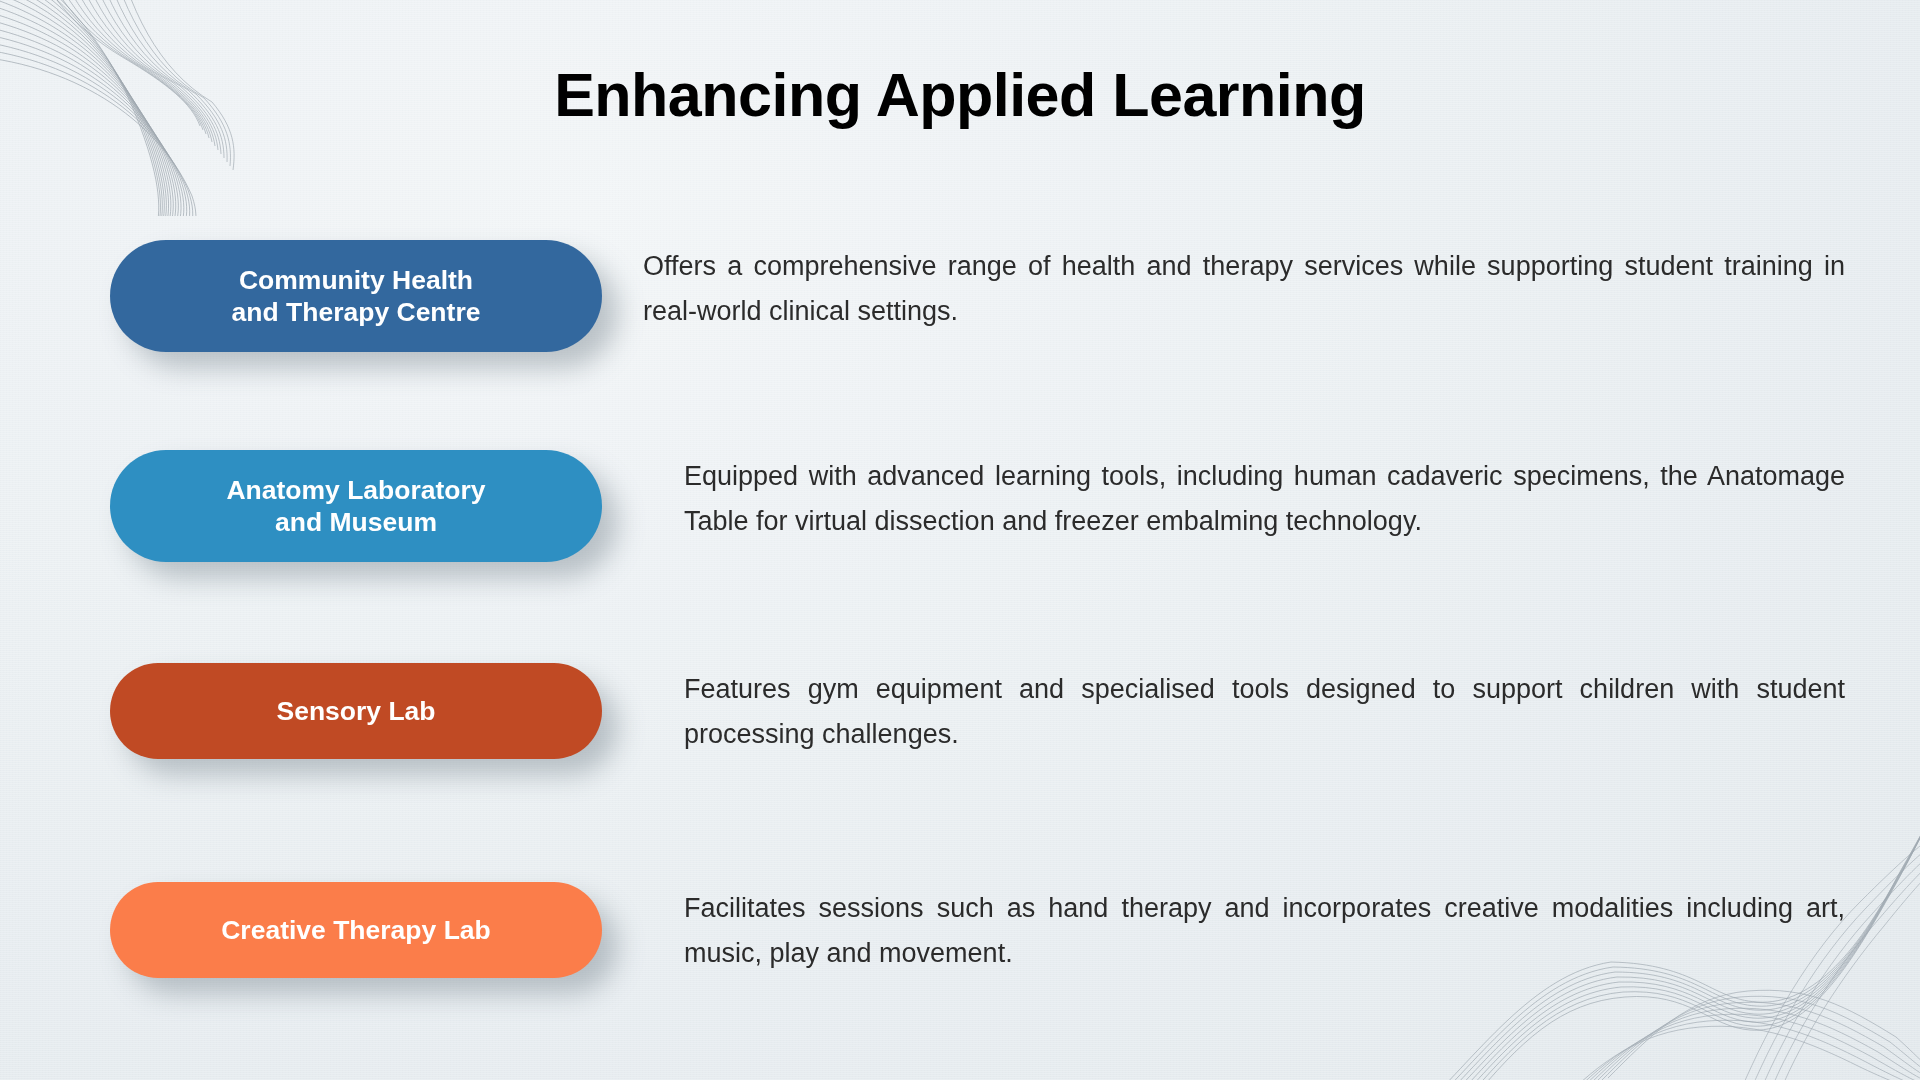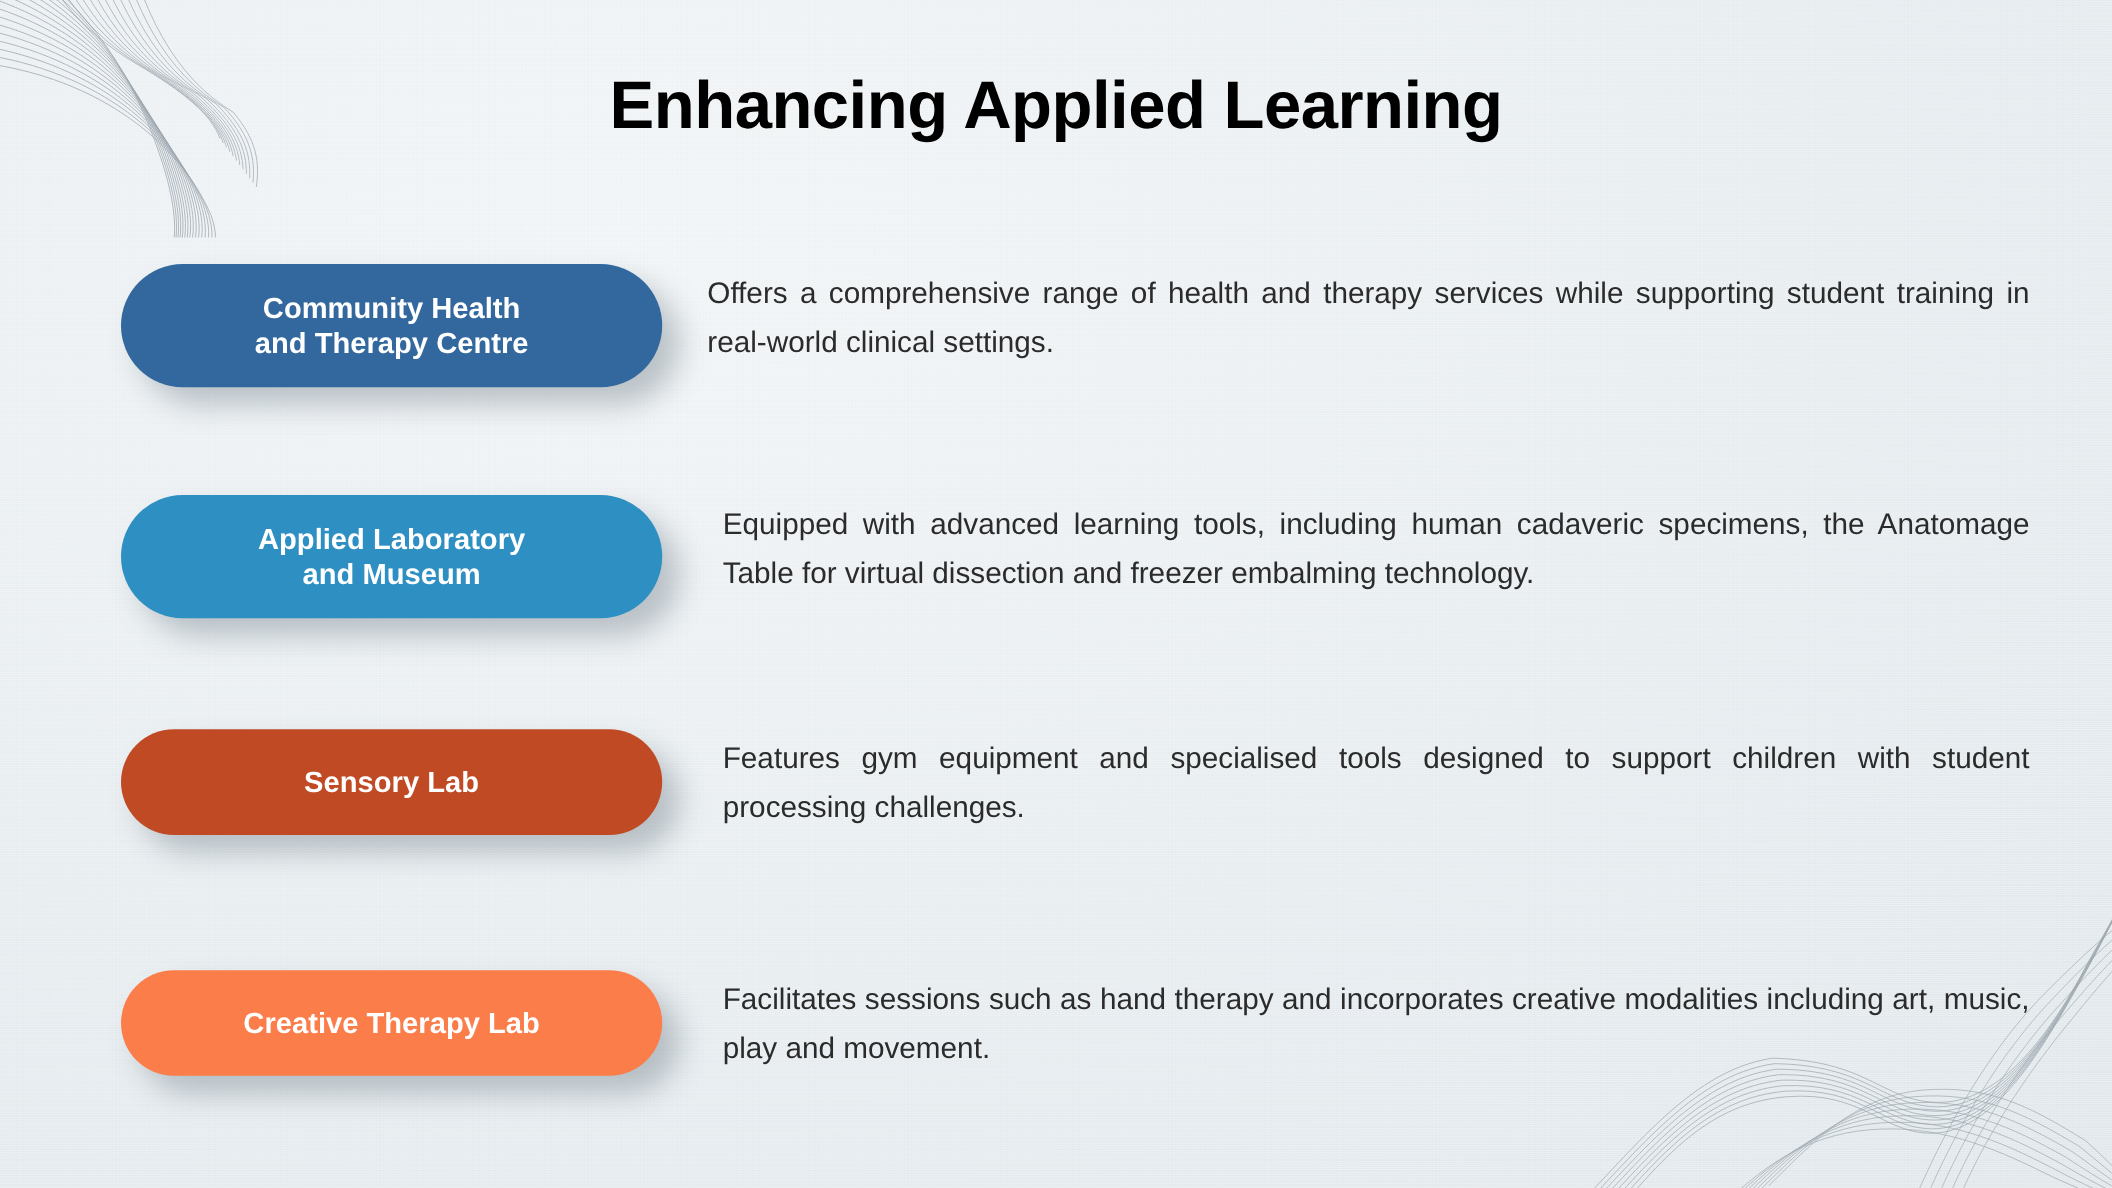--- a/index.html
+++ b/index.html
@@ -79,21 +79,21 @@
     padding: 28px 38px;
     box-shadow: 16px 16px 26px rgba(120,132,142,.45);
   }
   .pill.two-line { height: 112px; }
   .pill.one-line { height: 96px; }
 
   .pill-label { display: block; }
 
   .desc {
     flex: 1 1 auto;
-    margin-left: 55px;
+    margin-left: 82px;
     font-size: 27px;
     line-height: 1.65;
     color: #2b2b2b;
     text-align: justify;
     text-justify: inter-word;
     font-weight: 400;
     padding-top: 4px;
   }
   #row-0 .desc { margin-left: 41px; }
 </style>
@@ -176,21 +176,21 @@
         <span class="pill-label">Community Health</span>
         <span class="pill-label">and Therapy Centre</span>
       </span>
     </div>
     <div class="desc">Offers a comprehensive range of health and therapy services while supporting student training in real-world clinical settings.</div>
   </div>
 
   <div class="row" id="row-1">
     <div class="pill two-line" style="background:#2e8fc2;">
       <span>
-        <span class="pill-label">Applied Laboratory</span>
+        <span class="pill-label">Anatomy Laboratory</span>
         <span class="pill-label">and Museum</span>
       </span>
     </div>
     <div class="desc">Equipped with advanced learning tools, including human cadaveric specimens, the Anatomage Table for virtual dissection and freezer embalming technology.</div>
   </div>
 
   <div class="row" id="row-2">
     <div class="pill one-line" style="background:#c04a24;justify-content:center;">
       <span>
         <span class="pill-label">Sensory Lab</span>

